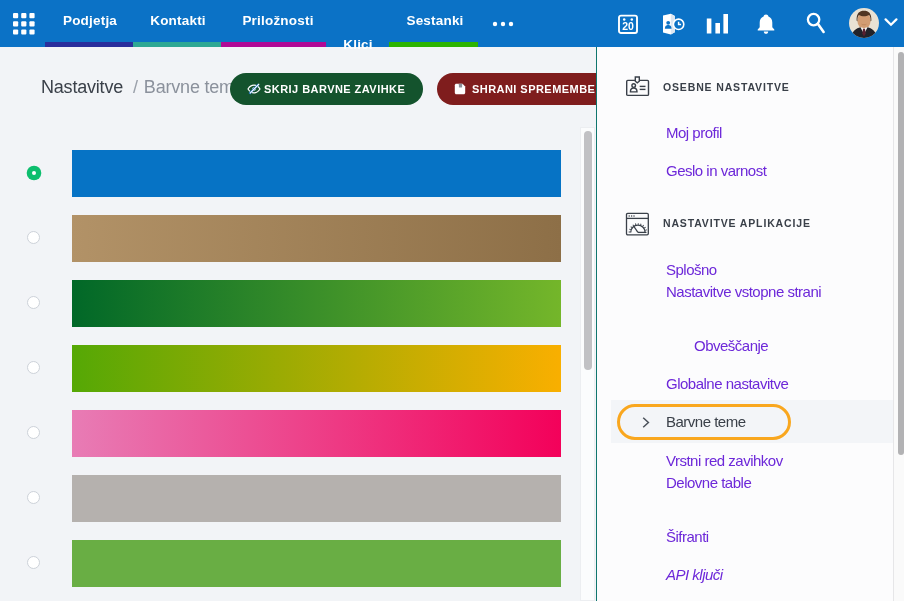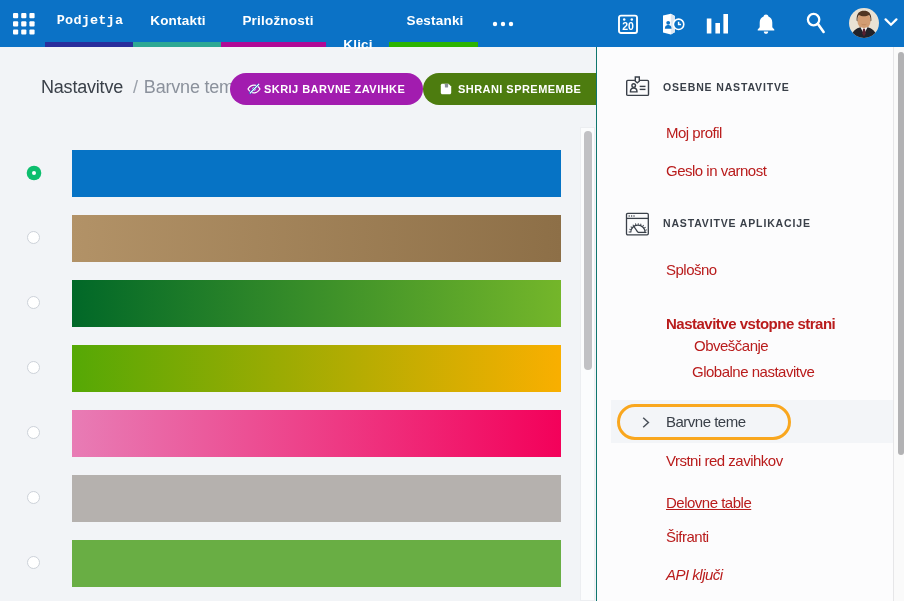--- a/index.html
+++ b/index.html
@@ -5,41 +5,41 @@
 * { margin:0; padding:0; box-sizing:border-box; }
 html,body { width:904px; height:601px; overflow:hidden; }
 #app { position:relative; width:904px; height:601px; background:#f2f4f7;
   font-family:"Liberation Sans", sans-serif; }
 .abs { position:absolute; }
 
 #panel { position:absolute; left:596px; top:47px; width:308px; height:554px;
   background:#fcfcfd; border-left:1px solid #0f766e; z-index:5; }
 .sechead { position:absolute; left:66px; font-size:10.5px; font-weight:bold;
   color:#3a4049; letter-spacing:0.85px; line-height:14px; }
-.mitem { position:absolute; left:69px; font-size:15px; letter-spacing:-0.5px; color:#b91c1c; line-height:18px; }
+.mitem { position:absolute; left:69px; font-size:15px; letter-spacing:-0.5px; color:#6d28d9; line-height:18px; }
 
 #nav { position:absolute; left:0; top:0; width:904px; height:47px; background:#0b72c6; z-index:8; }
 .useg { position:absolute; top:42px; height:5px; }
 .nlink { position:absolute; top:0; height:42px; line-height:42px; color:#fff;
   font-size:13.5px; font-weight:bold; letter-spacing:0.2px; text-align:center; }
 
 #crumb { position:absolute; left:41px; top:77px; font-size:18px; letter-spacing:-0.2px; color:#3a4049; z-index:1; }
 .btn { position:absolute; top:73px; height:32px; border-radius:16px; color:#fff;
   font-size:11px; font-weight:bold; letter-spacing:0.45px; line-height:32px;
   white-space:nowrap; z-index:2; }
 
 .cbar { position:absolute; left:72px; width:489px; height:47px; }
 .radio { position:absolute; left:27px; width:13px; height:13px; border-radius:50%;
   background:#fff; border:1px solid #cdd2d9; }
 </style>
 </head>
 <body>
 <div id="app">
 
-  <div class="btn" style="left:423px; width:200px; background:#4d7c0f;">
+  <div class="btn" style="left:437px; width:200px; background:#7f1d1d;">
     <svg class="abs" style="left:17px;top:10px" width="12" height="12" viewBox="0 0 12 12">
       <path d="M0.8 2.3 C0.8 1.5 1.5 0.8 2.3 0.8 L8.5 0.8 L11.2 3.5 L11.2 9.7 C11.2 10.5 10.5 11.2 9.7 11.2 L2.3 11.2 C1.5 11.2 0.8 10.5 0.8 9.7 Z" fill="#fff"></path>
       <rect x="4.9" y="0.8" width="3.2" height="3.6" rx="0.4" fill="#8a9099"></rect>
     </svg>
     <span style="margin-left:35px">SHRANI SPREMEMBE</span>
   </div>
 
   <div id="panel">
 
     <div class="abs" style="left:14px; top:353px; width:294px; height:43px; background:#f3f5f8;"></div>
@@ -68,32 +68,32 @@
       <circle cx="9" cy="3.9" r="0.75" fill="#3a4049"></circle>
       <g fill="none" stroke="#3a4049">
         <path d="M5.7 20.4 A 7.2 7.2 0 0 1 20.1 20.4" stroke-width="1.3"></path>
         <path d="M4.5 20.4 A 8.4 8.4 0 0 1 21.3 20.4" stroke-width="1.7" stroke-dasharray="0.9 1.7"></path>
         <path d="M12.9 20.4 L8.6 14" stroke-width="1.3"></path>
         <line x1="12.9" y1="20.4" x2="21.3" y2="20.4" stroke-width="1.3"></line>
       </g>
     </svg>
     <div class="sechead" style="top:169px;">NASTAVITVE APLIKACIJE</div>
     <div class="mitem" style="top:214px;">Splošno</div>
-    <div class="mitem" style="top:268px;font-weight:bold;">Nastavitve vstopne strani</div>
+    <div class="mitem" style="top:236px;">Nastavitve vstopne strani</div>
     <div class="mitem" style="top:290px;margin-left:28px;">Obveščanje</div>
-    <div class="mitem" style="top:316px;margin-left:26px;">Globalne nastavitve</div>
+    <div class="mitem" style="top:328px;">Globalne nastavitve</div>
 
     <svg class="abs" style="left:45px; top:370px" width="8" height="11" viewBox="0 0 8 11">
       <path d="M1.2 0.8 L6.4 5.5 L1.2 10.2" fill="none" stroke="#4a515a" stroke-width="1.5"></path>
     </svg>
     <div class="mitem" style="top:366px; color:#3a4049;">Barvne teme</div>
 
     <div class="abs" style="left:20px; top:357px; width:174px; height:36px; border:3.4px solid #f9a71f; border-radius:18px;"></div>
     <div class="mitem" style="top:405px;">Vrstni red zavihkov</div>
-    <div class="mitem" style="top:447px;text-decoration:underline;">Delovne table</div>
+    <div class="mitem" style="top:427px;">Delovne table</div>
     <div class="mitem" style="top:481px;">Šifranti</div>
     <div class="mitem" style="top:519px;font-style:italic;">API ključi</div>
   </div>
 
   <div id="nav">
     <div class="useg" style="left:45px;  width:88px;  background:#2a2e9c;"></div>
     <div class="useg" style="left:133px; width:88px;  background:#2ea894;"></div>
     <div class="useg" style="left:221px; width:105px; background:#b00995;"></div>
     <div class="useg" style="left:389px; width:89px;  background:#2db301;"></div>
 
@@ -103,21 +103,21 @@
           <rect x="8.2" y="0" width="5.2" height="5.2" rx="1"></rect>
           <rect x="16.4" y="0" width="5.2" height="5.2" rx="1"></rect>
         <rect x="0" y="8.2" width="5.2" height="5.2" rx="1"></rect>
           <rect x="8.2" y="8.2" width="5.2" height="5.2" rx="1"></rect>
           <rect x="16.4" y="8.2" width="5.2" height="5.2" rx="1"></rect>
         <rect x="0" y="16.4" width="5.2" height="5.2" rx="1"></rect>
           <rect x="8.2" y="16.4" width="5.2" height="5.2" rx="1"></rect>
           <rect x="16.4" y="16.4" width="5.2" height="5.2" rx="1"></rect>
       </g>
     </svg>
-    <div class="nlink" style="left:55px;  width:70px;font-family:Liberation Mono, monospace;">Podjetja</div>
+    <div class="nlink" style="left:55px;  width:70px;">Podjetja</div>
     <div class="nlink" style="left:143px; width:70px;">Kontakti</div>
     <div class="nlink" style="left:240px; width:76px;">Priložnosti</div>
     <div class="nlink" style="left:338px; width:40px;margin-top:24px;">Klici</div>
     <div class="nlink" style="left:405px; width:60px;">Sestanki</div>
 
     <svg class="abs" style="left:490px; top:20px" width="26" height="8" viewBox="0 0 26 8">
       <circle cx="5" cy="4" r="2.2" fill="#fff"></circle>
         <circle cx="13" cy="4" r="2.2" fill="#fff"></circle>
         <circle cx="21" cy="4" r="2.2" fill="#fff"></circle>
     </svg>
@@ -171,21 +171,21 @@
       </g>
     </svg>
 
     <svg class="abs" style="left:884px; top:18px" width="14" height="9" viewBox="0 0 14 9">
       <path d="M1.6 1.4 L7 6.8 L12.4 1.4" fill="none" stroke="#fff" stroke-width="2.2" stroke-linecap="round"></path>
     </svg>
   </div>
 
   <div id="crumb"><span style="color:#3a4049">Nastavitve</span><span style="color:#9aa0aa;margin-left:10px;margin-right:6px;">/</span><span style="color:#8b919c">Barvne teme</span></div>
 
-  <div class="btn" style="left:230px; width:193px; background:#a21caf;">
+  <div class="btn" style="left:230px; width:193px; background:#14532d;">
     <svg class="abs" style="left:17px;top:10px" width="14" height="12" viewBox="0 0 16 14">
       <path d="M1 7 C2.8 4 5.2 2.5 8 2.5 C10.8 2.5 13.2 4 15 7 C13.2 10 10.8 11.5 8 11.5 C5.2 11.5 2.8 10 1 7 Z" fill="none" stroke="#fff" stroke-width="1.4"></path>
       <circle cx="8" cy="7" r="2.1" fill="#fff"></circle>
       <line x1="2.6" y1="12.6" x2="13.4" y2="1.4" stroke="#0e67bb" stroke-width="2.6"></line>
       <line x1="3.2" y1="12.2" x2="14" y2="1" stroke="#fff" stroke-width="1.4"></line>
     </svg>
     <span style="margin-left:34px">SKRIJ BARVNE ZAVIHKE</span>
   </div>
 
   <div class="cbar" style="top:150px; background:#0673c5;"></div>

